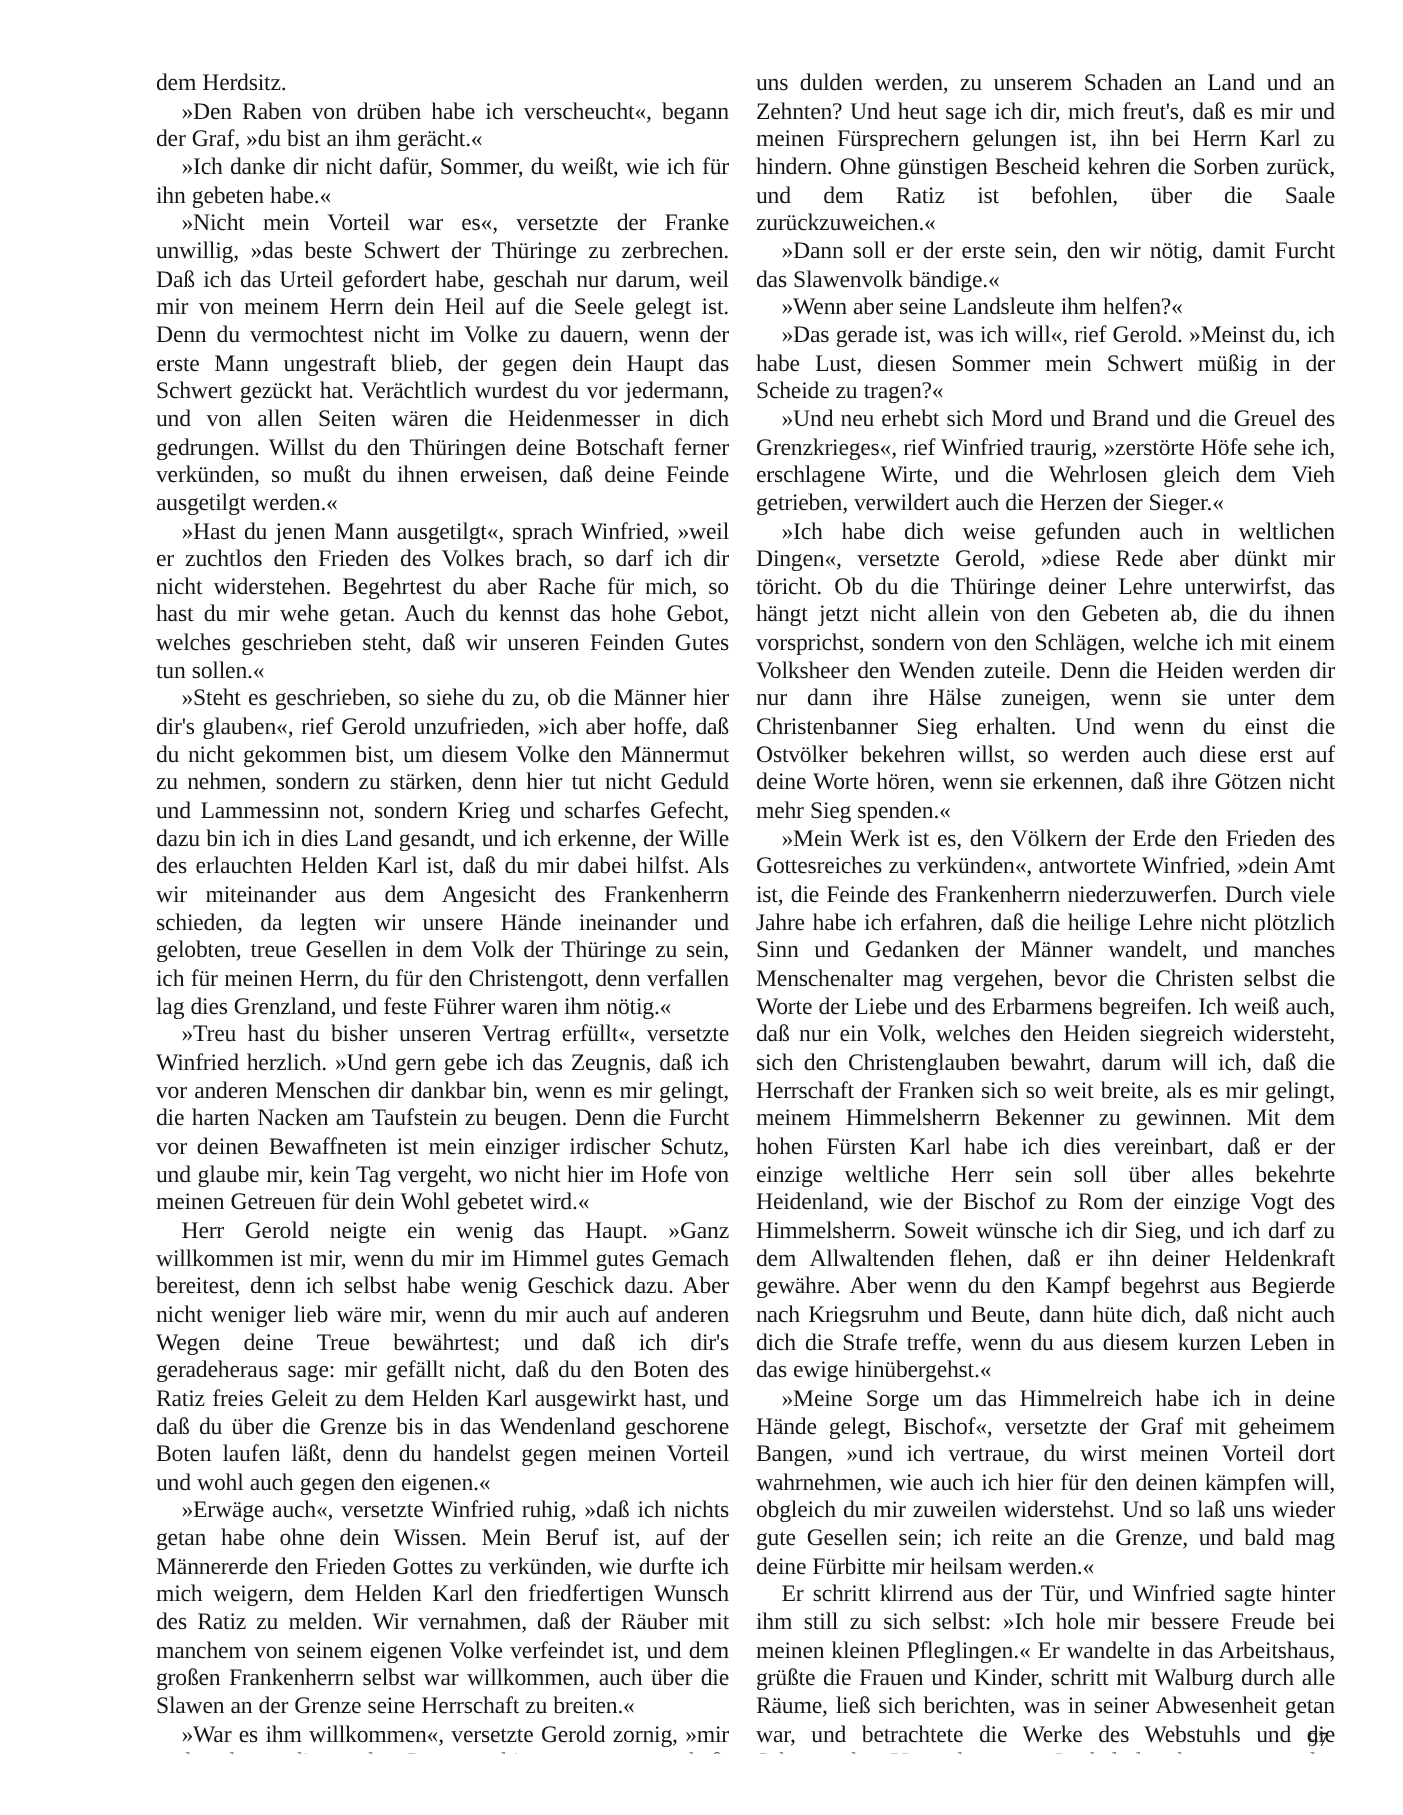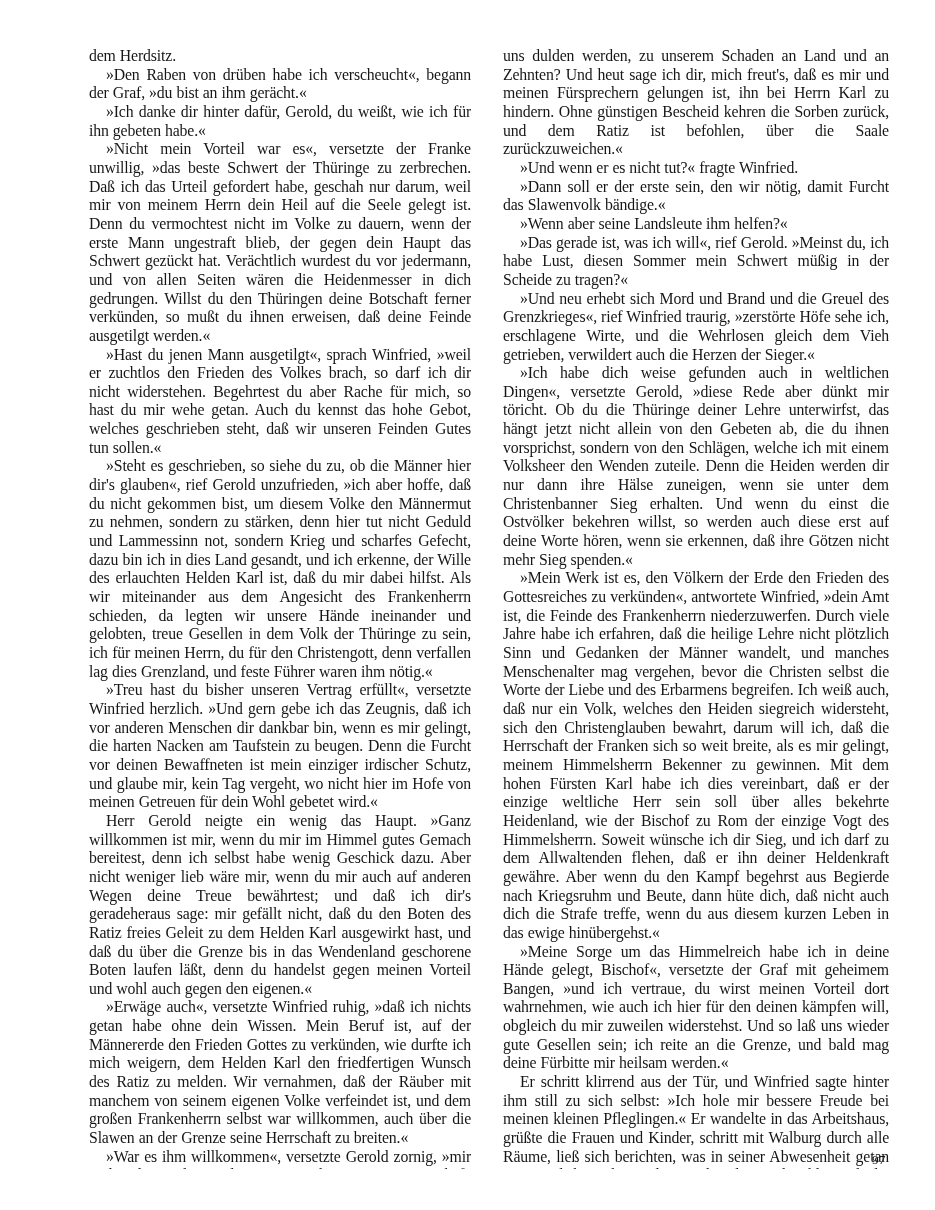--- a/index.html
+++ b/index.html
@@ -11,24 +11,24 @@
     position: relative;
     width: 935px;
     height: 1210px;
     background: #ffffff;
     overflow: hidden;
     font-family: "Liberation Serif", "DejaVu Serif", serif;
     color: #161616;
   }
   .columns {
     position: absolute;
-    left: 89px;
+    left: 104px;
     top: 47px;
     display: flex;
-    gap: 32px;
+    gap: 18px;
   }
   .col {
     overflow: hidden;
     height: 1122px;
   }
   .col-left  { width: 382px; }
   .col-right { width: 386px; }
   .col p {
     margin: 0;
     padding: 0;
@@ -53,32 +53,31 @@
   }
 </style>
 </head>
 <body>
 
 <div class="page">
   <div class="columns">
     <div class="col col-left">
         <p>dem Herdsitz.</p>
         <p class="indent">»Den Raben von drüben habe ich verscheucht«, begann der Graf, »du bist an ihm gerächt.«</p>
-        <p class="indent">»Ich danke dir hinter dafür, Gerold, du weißt, wie ich für ihn gebeten habe.«</p>
+        <p class="indent">»Ich danke dir nicht dafür, Sommer, du weißt, wie ich für ihn gebeten habe.«</p>
         <p class="indent">»Nicht mein Vorteil war es«, versetzte der Franke unwillig, »das beste Schwert der Thüringe zu zerbrechen. Daß ich das Urteil gefordert habe, geschah nur darum, weil mir von meinem Herrn dein Heil auf die Seele gelegt ist. Denn du vermochtest nicht im Volke zu dauern, wenn der erste Mann ungestraft blieb, der gegen dein Haupt das Schwert gezückt hat. Verächtlich wurdest du vor jedermann, und von allen Seiten wären die Heidenmesser in dich gedrungen. Willst du den Thüringen deine Botschaft ferner verkünden, so mußt du ihnen erweisen, daß deine Feinde ausgetilgt werden.«</p>
         <p class="indent">»Hast du jenen Mann ausgetilgt«, sprach Winfried, »weil er zuchtlos den Frieden des Volkes brach, so darf ich dir nicht widerstehen. Begehrtest du aber Rache für mich, so hast du mir wehe getan. Auch du kennst das hohe Gebot, welches geschrieben steht, daß wir unseren Feinden Gutes tun sollen.«</p>
         <p class="indent">»Steht es geschrieben, so siehe du zu, ob die Männer hier dir's glauben«, rief Gerold unzufrieden, »ich aber hoffe, daß du nicht gekommen bist, um diesem Volke den Männermut zu nehmen, sondern zu stärken, denn hier tut nicht Geduld und Lammessinn not, sondern Krieg und scharfes Gefecht, dazu bin ich in dies Land gesandt, und ich erkenne, der Wille des erlauchten Helden Karl ist, daß du mir dabei hilfst. Als wir miteinander aus dem Angesicht des Frankenherrn schieden, da legten wir unsere Hände ineinander und gelobten, treue Gesellen in dem Volk der Thüringe zu sein, ich für meinen Herrn, du für den Christengott, denn verfallen lag dies Grenzland, und feste Führer waren ihm nötig.«</p>
         <p class="indent">»Treu hast du bisher unseren Vertrag erfüllt«, versetzte Winfried herzlich. »Und gern gebe ich das Zeugnis, daß ich vor anderen Menschen dir dankbar bin, wenn es mir gelingt, die harten Nacken am Taufstein zu beugen. Denn die Furcht vor deinen Bewaffneten ist mein einziger irdischer Schutz, und glaube mir, kein Tag vergeht, wo nicht hier im Hofe von meinen Getreuen für dein Wohl gebetet wird.«</p>
         <p class="indent">Herr Gerold neigte ein wenig das Haupt. »Ganz willkommen ist mir, wenn du mir im Himmel gutes Gemach bereitest, denn ich selbst habe wenig Geschick dazu. Aber nicht weniger lieb wäre mir, wenn du mir auch auf anderen Wegen deine Treue bewährtest; und daß ich dir's geradeheraus sage: mir gefällt nicht, daß du den Boten des Ratiz freies Geleit zu dem Helden Karl ausgewirkt hast, und daß du über die Grenze bis in das Wendenland geschorene Boten laufen läßt, denn du handelst gegen meinen Vorteil und wohl auch gegen den eigenen.«</p>
         <p class="indent">»Erwäge auch«, versetzte Winfried ruhig, »daß ich nichts getan habe ohne dein Wissen. Mein Beruf ist, auf der Männererde den Frieden Gottes zu verkünden, wie durfte ich mich weigern, dem Helden Karl den friedfertigen Wunsch des Ratiz zu melden. Wir vernahmen, daß der Räuber mit manchem von seinem eigenen Volke verfeindet ist, und dem großen Frankenherrn selbst war willkommen, auch über die Slawen an der Grenze seine Herrschaft zu breiten.«</p>
         <p class="indent">»War es ihm willkommen«, versetzte Gerold zornig, »mir und anderen, die an der Grenze gebieten, wäre es verhaßt und unleidlich. Meinst du, daß wir den Ratiz als Grenzgrafen neben</p>
       </div>
     <div class="col col-right">
         <p>uns dulden werden, zu unserem Schaden an Land und an Zehnten? Und heut sage ich dir, mich freut's, daß es mir und meinen Fürsprechern gelungen ist, ihn bei Herrn Karl zu hindern. Ohne günstigen Bescheid kehren die Sorben zurück, und dem Ratiz ist befohlen, über die Saale zurückzuweichen.«</p>
-        <p class="indent">»Und wenn er es nicht tut?« fragte Winfried.</p>
         <p class="indent">»Dann soll er der erste sein, den wir nötig, damit Furcht das Slawenvolk bändige.«</p>
         <p class="indent">»Wenn aber seine Landsleute ihm helfen?«</p>
         <p class="indent">»Das gerade ist, was ich will«, rief Gerold. »Meinst du, ich habe Lust, diesen Sommer mein Schwert müßig in der Scheide zu tragen?«</p>
         <p class="indent">»Und neu erhebt sich Mord und Brand und die Greuel des Grenzkrieges«, rief Winfried traurig, »zerstörte Höfe sehe ich, erschlagene Wirte, und die Wehrlosen gleich dem Vieh getrieben, verwildert auch die Herzen der Sieger.«</p>
         <p class="indent">»Ich habe dich weise gefunden auch in weltlichen Dingen«, versetzte Gerold, »diese Rede aber dünkt mir töricht. Ob du die Thüringe deiner Lehre unterwirfst, das hängt jetzt nicht allein von den Gebeten ab, die du ihnen vorsprichst, sondern von den Schlägen, welche ich mit einem Volksheer den Wenden zuteile. Denn die Heiden werden dir nur dann ihre Hälse zuneigen, wenn sie unter dem Christenbanner Sieg erhalten. Und wenn du einst die Ostvölker bekehren willst, so werden auch diese erst auf deine Worte hören, wenn sie erkennen, daß ihre Götzen nicht mehr Sieg spenden.«</p>
         <p class="indent">»Mein Werk ist es, den Völkern der Erde den Frieden des Gottesreiches zu verkünden«, antwortete Winfried, »dein Amt ist, die Feinde des Frankenherrn niederzuwerfen. Durch viele Jahre habe ich erfahren, daß die heilige Lehre nicht plötzlich Sinn und Gedanken der Männer wandelt, und manches Menschenalter mag vergehen, bevor die Christen selbst die Worte der Liebe und des Erbarmens begreifen. Ich weiß auch, daß nur ein Volk, welches den Heiden siegreich widersteht, sich den Christenglauben bewahrt, darum will ich, daß die Herrschaft der Franken sich so weit breite, als es mir gelingt, meinem Himmelsherrn Bekenner zu gewinnen. Mit dem hohen Fürsten Karl habe ich dies vereinbart, daß er der einzige weltliche Herr sein soll über alles bekehrte Heidenland, wie der Bischof zu Rom der einzige Vogt des Himmelsherrn. Soweit wünsche ich dir Sieg, und ich darf zu dem Allwaltenden flehen, daß er ihn deiner Heldenkraft gewähre. Aber wenn du den Kampf begehrst aus Begierde nach Kriegsruhm und Beute, dann hüte dich, daß nicht auch dich die Strafe treffe, wenn du aus diesem kurzen Leben in das ewige hinübergehst.«</p>
         <p class="indent">»Meine Sorge um das Himmelreich habe ich in deine Hände gelegt, Bischof«, versetzte der Graf mit geheimem Bangen, »und ich vertraue, du wirst meinen Vorteil dort wahrnehmen, wie auch ich hier für den deinen kämpfen will, obgleich du mir zuweilen widerstehst. Und so laß uns wieder gute Gesellen sein; ich reite an die Grenze, und bald mag deine Fürbitte mir heilsam werden.«</p>
         <p class="indent">Er schritt klirrend aus der Tür, und Winfried sagte hinter ihm still zu sich selbst: »Ich hole mir bessere Freude bei meinen kleinen Pfleglingen.« Er wandelte in das Arbeitshaus, grüßte die Frauen und Kinder, schritt mit Walburg durch alle Räume, ließ sich berichten, was in seiner Abwesenheit getan war, und betrachtete die Werke des Webstuhls und die Schätze der Vorratskammer. Lächelnd rührte er an das Schleiertuch der Jungfrau, welches die eine Hälfte ihres Gesich-</p>
       </div>
   </div>

